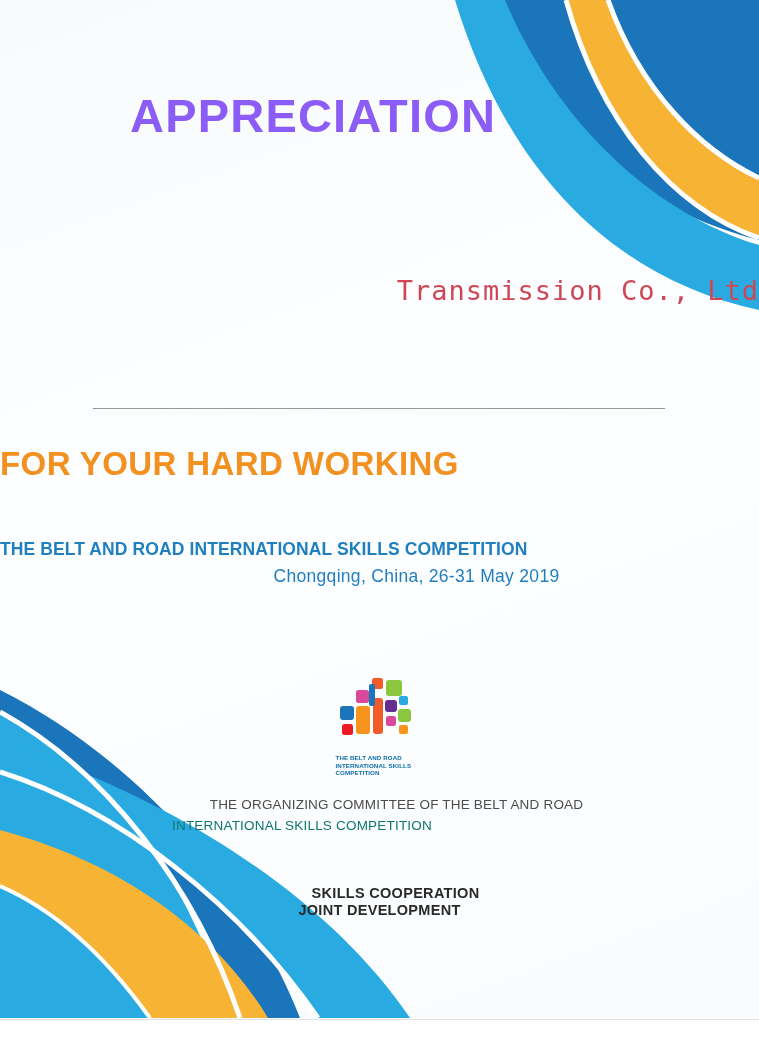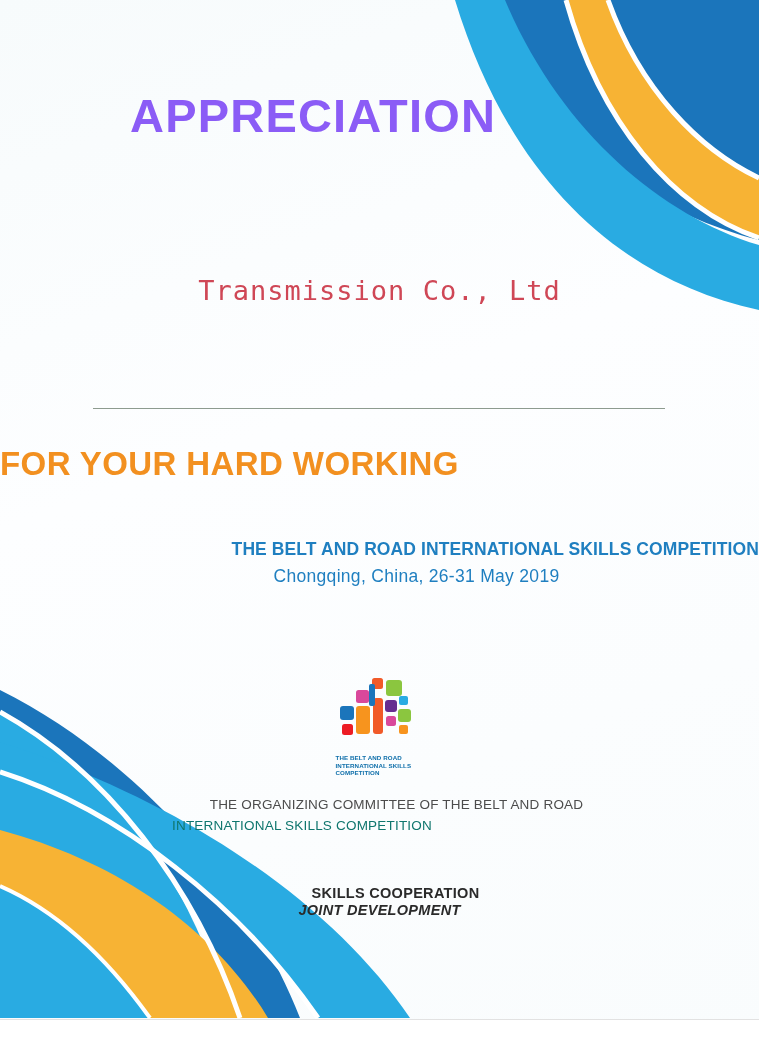--- a/index.html
+++ b/index.html
@@ -64,20 +64,21 @@
     width: 759px;
     text-align: center;
     color: #cf4756;
     font-family: "DejaVu Sans Mono", monospace;
     font-size: 27px;
     line-height: 58px;
     letter-spacing: 1px;
   }
   .recipient .line2 {
     display: block;
+    text-align: right;
   }
 
   .divider {
     position: absolute;
     top: 408px;
     left: 93px;
     width: 572px;
     height: 1px;
     background: #8d9b8f;
   }
@@ -91,21 +92,21 @@
     font-size: 33px;
     font-weight: bold;
     letter-spacing: 0.4px;
   }
 
   .event-line {
     position: absolute;
     top: 539px;
     left: 0;
     width: 759px;
-    text-align: right;
+    text-align: left;
     color: #1f7fc0;
     font-size: 17.5px;
     font-weight: bold;
     letter-spacing: 0.1px;
   }
   .event-place {
     position: absolute;
     top: 566px;
     left: 0;
     width: 759px;
@@ -183,21 +184,20 @@
   .slogan2 {
     position: absolute;
     top: 902px;
     left: 0;
     width: 759px;
     text-align: center;
     color: #2a2a2a;
     font-size: 14.5px;
     font-weight: bold;
     letter-spacing: 0.3px;
-    font-style: italic;
   }
 
   
   .scan-edge {
     position: absolute;
     left: 0;
     top: 1019px;
     width: 759px;
     height: 33px;
     background: #ffffff;

